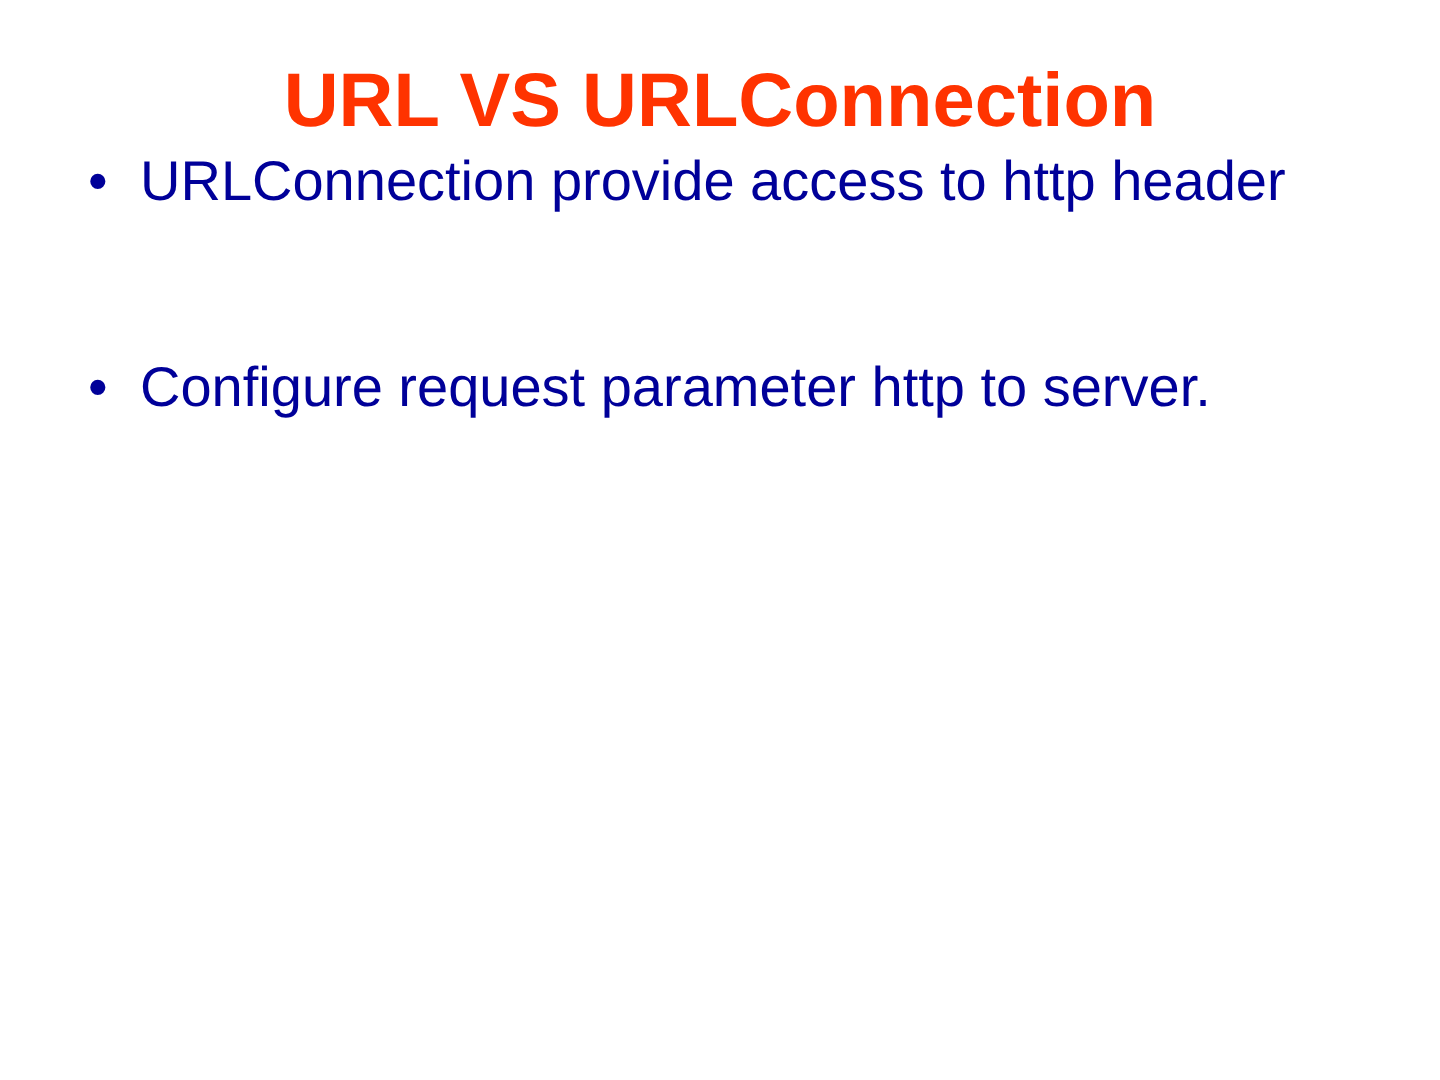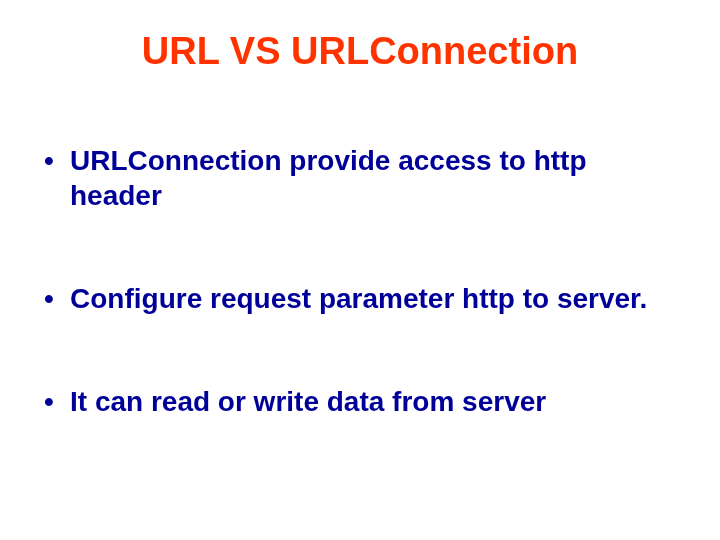--- a/index.html
+++ b/index.html
@@ -14,32 +14,31 @@
       font-family: Arial, Helvetica, sans-serif;
       padding: 30px 40px;
       overflow: hidden;
     }
     .title {
       color: #ff3300;
       font-size: 38px;
       font-weight: bold;
       text-align: center;
       margin-top: 0px;
-      margin-bottom: 70px;
       padding-left: 40px;
       padding-right: 40px;
     }
     .bullet-list {
       list-style: none;
       padding-left: 0;
     }
     .bullet-item {
       color: #000099;
       font-size: 28px;
-      font-weight: bold;
+      font-weight: normal;
       margin-bottom: 68px;
       padding-left: 30px;
       position: relative;
       line-height: 1.25;
     }
     .bullet-item::before {
       content: "•";
       position: absolute;
       left: 4px;
       top: 0;
@@ -48,14 +47,13 @@
     }
   </style>
 </head>
 <body>
 
 <h1 class="title">URL VS URLConnection</h1>
 
 <ul class="bullet-list">
   <li class="bullet-item">URLConnection provide access to http header</li>
   <li class="bullet-item">Configure request parameter http to server.</li>
-  <li class="bullet-item">It can read or write data from server</li>
 </ul>
 
 </body></html>

